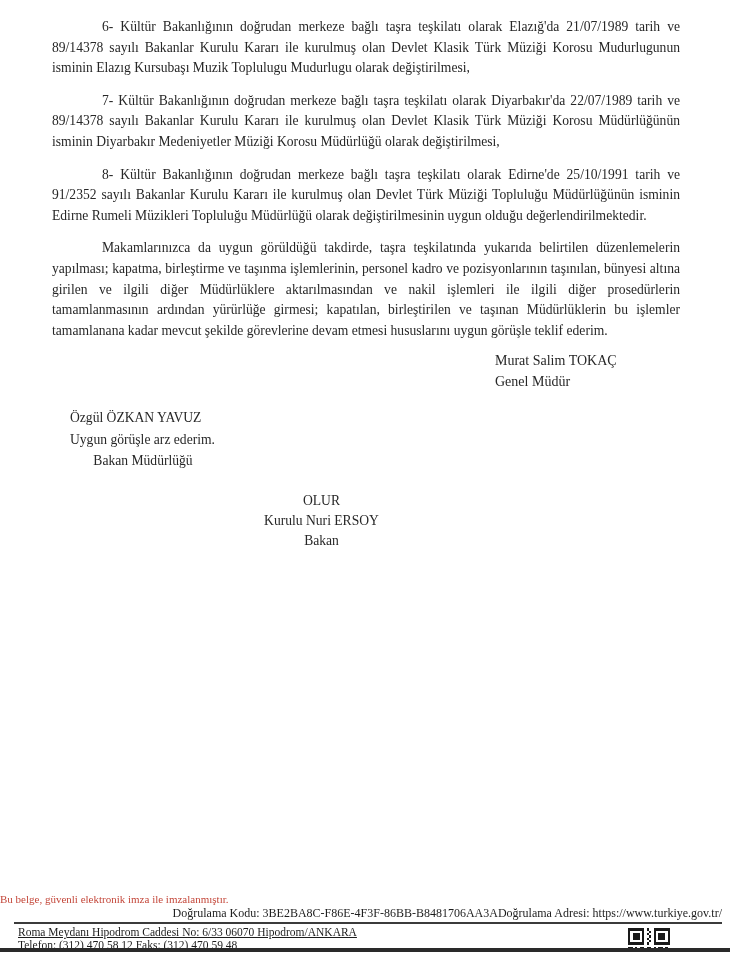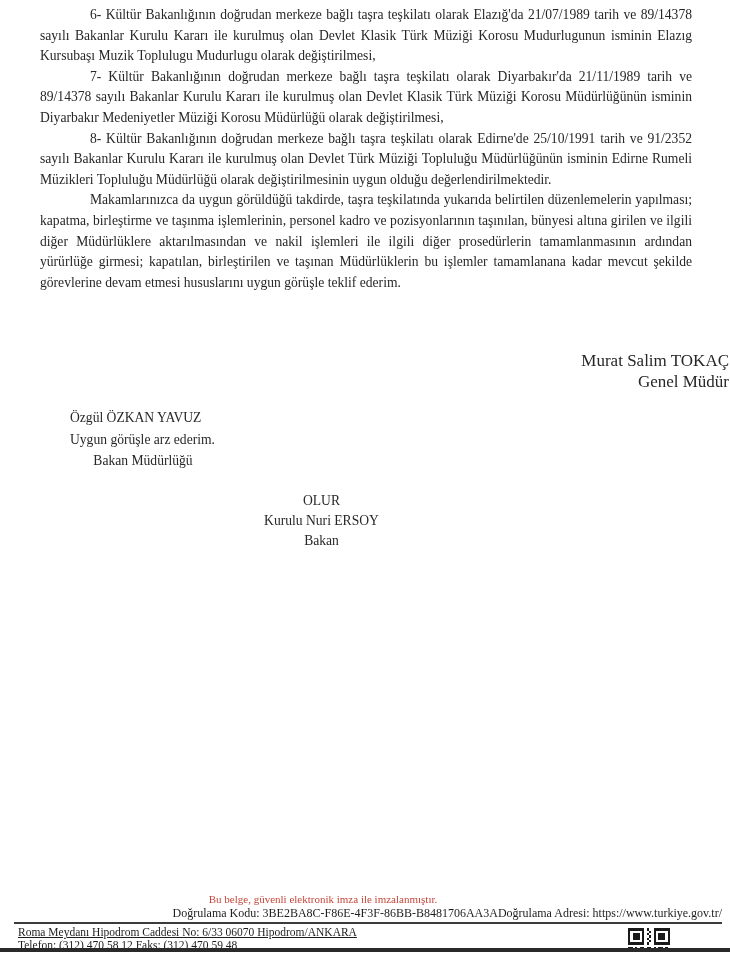--- a/index.html
+++ b/index.html
@@ -21,32 +21,32 @@
   .doc-body {
     position: absolute;
     top: 5px;
     left: 40px;
     width: 652px;
     font-size: 13.6px;
     line-height: 20.6px;
     text-align: justify;
   }
   .doc-body p {
-    margin: 0;
+    margin: 12px;
     text-indent: 50px;
   }
 
   
   .sig-right {
     position: absolute;
     top: 350px;
     left: 495px;
     width: 234px;
-    text-align: right;
-    font-size: 17px;
+    text-align: left;
+    font-size: 14px;
     line-height: 21px;
   }
 
   
   .approval-left {
     position: absolute;
     top: 407px;
     left: 70px;
     width: 170px;
     font-size: 13.6px;
@@ -68,21 +68,21 @@
     font-size: 13.6px;
     line-height: 20px;
   }
 
   
   .esign-notice {
     position: absolute;
     top: 893px;
     left: 0;
     width: 646px;
-    text-align: center;
+    text-align: left;
     font-size: 11px;
     color: #c4473a;
   }
   .verify-row {
     position: absolute;
     top: 906px;
     left: 14px;
     width: 708px;
     display: flex;
     justify-content: flex-end;
@@ -125,21 +125,21 @@
     z-index: 5;
   }
 </style>
 </head>
 <body>
 
 <div id="page">
 
   <div class="doc-body">
     <p>6- Kültür Bakanlığının doğrudan merkeze bağlı taşra teşkilatı olarak Elazığ'da 21/07/1989 tarih ve 89/14378 sayılı Bakanlar Kurulu Kararı ile kurulmuş olan Devlet Klasik Türk Müziği Korosu Mudurlugunun isminin Elazıg Kursubaşı Muzik Toplulugu Mudurlugu olarak değiştirilmesi,</p>
-    <p>7- Kültür Bakanlığının doğrudan merkeze bağlı taşra teşkilatı olarak Diyarbakır'da 21/11/1989 tarih ve 89/14378 sayılı Bakanlar Kurulu Kararı ile kurulmuş olan Devlet Klasik Türk Müziği Korosu Müdürlüğünün isminin Diyarbakır Medeniyetler Müziği Korosu Müdürlüğü olarak değiştirilmesi,</p>
+    <p>7- Kültür Bakanlığının doğrudan merkeze bağlı taşra teşkilatı olarak Diyarbakır'da 22/07/1989 tarih ve 89/14378 sayılı Bakanlar Kurulu Kararı ile kurulmuş olan Devlet Klasik Türk Müziği Korosu Müdürlüğünün isminin Diyarbakır Medeniyetler Müziği Korosu Müdürlüğü olarak değiştirilmesi,</p>
     <p>8- Kültür Bakanlığının doğrudan merkeze bağlı taşra teşkilatı olarak Edirne'de 25/10/1991 tarih ve 91/2352 sayılı Bakanlar Kurulu Kararı ile kurulmuş olan Devlet Türk Müziği Topluluğu Müdürlüğünün isminin Edirne Rumeli Müzikleri Topluluğu Müdürlüğü olarak değiştirilmesinin uygun olduğu değerlendirilmektedir.</p>
     <p>Makamlarınızca da uygun görüldüğü takdirde, taşra teşkilatında yukarıda belirtilen düzenlemelerin yapılması; kapatma, birleştirme ve taşınma işlemlerinin, personel kadro ve pozisyonlarının taşınılan, bünyesi altına girilen ve ilgili diğer Müdürlüklere aktarılmasından ve nakil işlemleri ile ilgili diğer prosedürlerin tamamlanmasının ardından yürürlüğe girmesi; kapatılan, birleştirilen ve taşınan Müdürlüklerin bu işlemler tamamlanana kadar mevcut şekilde görevlerine devam etmesi hususlarını uygun görüşle teklif ederim.</p>
   </div>
 
   <div class="sig-right">
     <div>Murat Salim TOKAÇ</div>
     <div>Genel Müdür</div>
   </div>
 
   <div class="approval-left">

